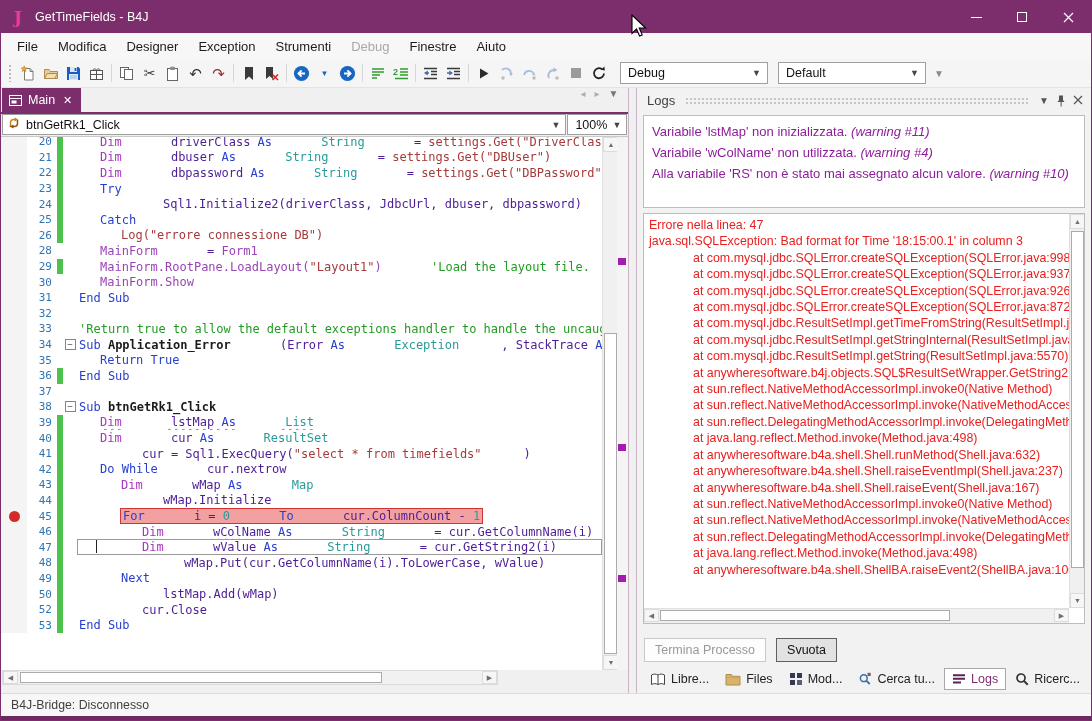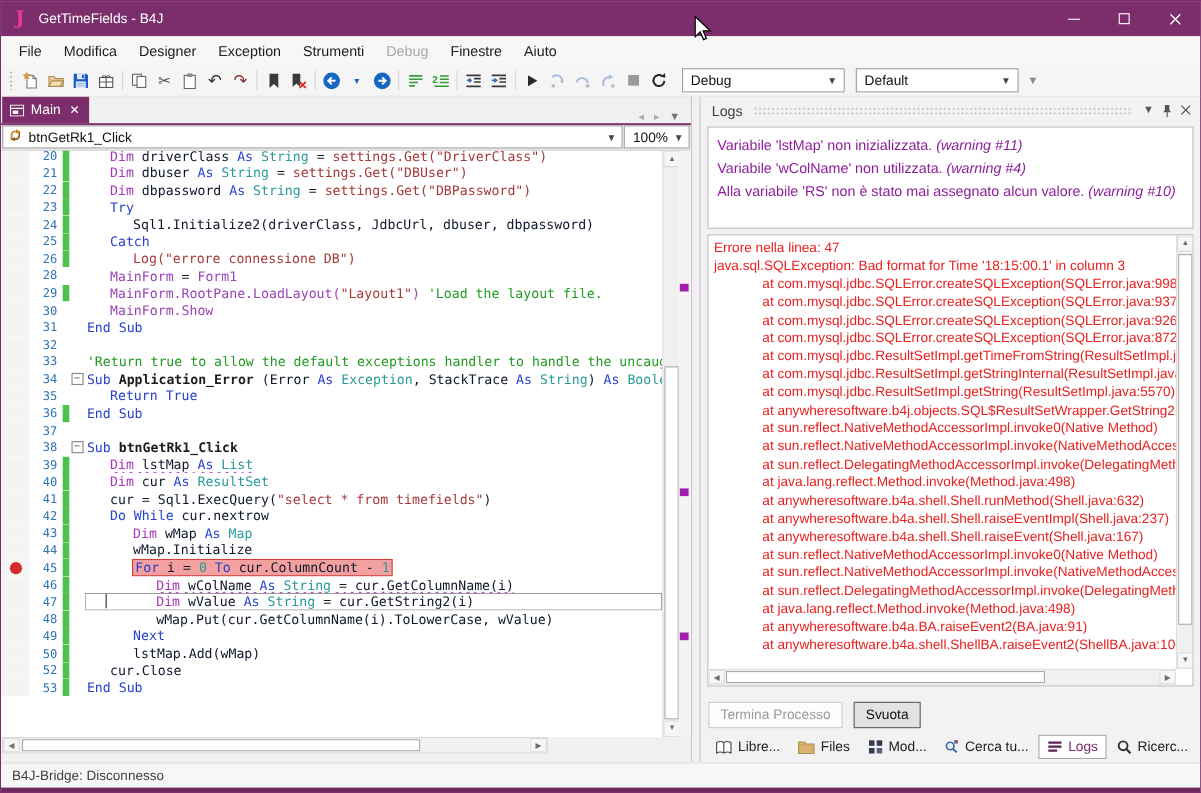--- a/index.html
+++ b/index.html
@@ -30,21 +30,21 @@
   .tb-combo .caret { margin-left:auto; margin-right:6px; color:#444; font-size:9px; }
   .tb-overflow { color:#8a8a8a; font-size:10px; margin-left:8px; }
 
   
   .main { flex:1; display:flex; min-height:0; }
   .left-pane { width:664px; display:flex; flex-direction:column; background:#f0f0f0; border-right:1px solid #cbb3c5; }
   .splitter { width:8px; background:#f0f0f0; border-right:1px solid #cbb3c5; }
   .right-pane { flex:1; background:#f2f2f2; display:flex; flex-direction:column; min-height:0; }
 
   
-  .tabstrip { height:24px; display:flex; align-items:flex-end; background:#f0f0f0;gap:20px; }
+  .tabstrip { height:24px; display:flex; align-items:flex-start; background:#f0f0f0;gap:20px; }
   .etab { height:24px; background:#7b2e6b; color:#fff; display:flex; align-items:center; gap:6px; font-size:12.5px; padding:0 9px 0 7px; margin-left:1px; }
   .etab .x { font-size:11px; color:#fff; margin-left:2px; }
   .tab-nav { margin-left:auto; display:flex; align-items:center; gap:9px; padding-right:10px; color:#aeaeae; font-size:10px; }
   .tab-underline { height:2px; background:#7b2e6b; }
 
   
   .combo-row { height:22px; display:flex; background:#f0f0f0; }
   .sub-combo { flex:1; height:21px; margin:0 1px; background:#fff; border:1px solid #9f9f9f; display:flex; align-items:center; gap:6px; padding-left:5px; font-size:12.5px; color:#111; }
   .zoom-combo { width:60px; height:21px; margin-right:1px; background:#fff; border:1px solid #9f9f9f; display:flex; align-items:center; padding-left:7px; font-size:12.5px; color:#111; }
   .combo-caret { margin-left:auto; margin-right:5px; color:#444; font-size:9px; }
@@ -56,21 +56,21 @@
   .ln-margin { width:26px; height:100%; background:#f4f4f4; flex:0 0 auto; display:flex; align-items:center; justify-content:center; }
   .bp-dot { width:11px; height:11px; border-radius:50%; background:#d42a2a; }
   .ln-num { width:30px; flex:0 0 auto; text-align:right; padding-right:5px; color:#2e75b6; font-size:11px; font-family:"DejaVu Sans Mono",monospace; }
   .ln-chg { width:6px; height:100%; flex:0 0 auto; }
   .ln-chg.on { background:#4cc24c; }
   .ln-fold { width:14px; flex:0 0 auto; display:flex; align-items:center; justify-content:center; }
   .fold-box { width:11px; height:11px; border:1px solid #848484; color:#555; font-size:9px; line-height:9px; text-align:center; background:#fff; }
   .ln-text { flex:1; position:relative; height:100%; display:flex; align-items:center; overflow:hidden; }
   .cur .ln-text { box-shadow:inset 0 0 0 1px #9a9a9a; }
   .caret-bar { position:absolute; left:19px; top:1px; width:1px; height:13px; background:#222; }
-  .sg-p { color:#0f172a; } .sg-k { color:#2840cf; } .sg-d { color:#a835be; }
+  .sg-p { color:#4c1d95;margin-left:42px; } .sg-k { color:#2840cf; } .sg-d { color:#a835be; }
   .sg-t { color:#2a9a9a; } .sg-s { color:#a63a3a; } .sg-c { color:#229b22; }
   .sg-g { color:#9b44b6; } .sg-b { color:#1c1c1c; font-weight:bold; }
   .hl { background:#f2a0a0; box-shadow:0 0 0 1px #cf3535; padding:0 2px; }
   .sq { text-decoration:underline; text-decoration-style:wavy; text-decoration-color:#b44fc8; text-decoration-thickness:1px; text-underline-offset:2px; }
 
   
   .v-scroll { position:absolute; top:0; bottom:0; right:11px; width:15px; background:#f0f0f0; border-left:1px solid #e0e0e0; }
   .annot-strip { position:absolute; top:0; bottom:0; right:0; width:11px; background:#f4f4f4; }
   .scroll-btn { position:absolute; left:0; width:15px; height:15px; background:#f6f6f6; border:1px solid #dcdcdc; color:#6f6f6f; font-size:7px; display:flex; align-items:center; justify-content:center; }
   .v-thumb { position:absolute; left:1px; width:13px; background:#fff; border:1px solid #ababab; }
@@ -442,21 +442,20 @@
             <div class="err-line ind">at sun.reflect.NativeMethodAccessorImpl.invoke(NativeMethodAccessorImpl.java:62)</div>
             <div class="err-line ind">at sun.reflect.DelegatingMethodAccessorImpl.invoke(DelegatingMethodAccessorImpl.java:43)</div>
             <div class="err-line ind">at java.lang.reflect.Method.invoke(Method.java:498)</div>
             <div class="err-line ind">at anywheresoftware.b4a.shell.Shell.runMethod(Shell.java:632)</div>
             <div class="err-line ind">at anywheresoftware.b4a.shell.Shell.raiseEventImpl(Shell.java:237)</div>
             <div class="err-line ind">at anywheresoftware.b4a.shell.Shell.raiseEvent(Shell.java:167)</div>
             <div class="err-line ind">at sun.reflect.NativeMethodAccessorImpl.invoke0(Native Method)</div>
             <div class="err-line ind">at sun.reflect.NativeMethodAccessorImpl.invoke(NativeMethodAccessorImpl.java:62)</div>
             <div class="err-line ind">at sun.reflect.DelegatingMethodAccessorImpl.invoke(DelegatingMethodAccessorImpl.java:43)</div>
             <div class="err-line ind">at java.lang.reflect.Method.invoke(Method.java:498)</div>
-            <div class="err-line ind">at anywheresoftware.b4a.BA.raiseEvent2(BA.java:91)</div>
             <div class="err-line ind">at anywheresoftware.b4a.shell.ShellBA.raiseEvent2(ShellBA.java:100)</div>
           </div>
         <div class="err-v">
           <div class="scroll-btn" style="top:0;">▲</div>
           <div class="v-thumb" style="top:17px; bottom:40px;"></div>
           <div class="scroll-btn" style="bottom:0;">▼</div>
         </div>
         <div class="err-h">
           <div class="h-btn" style="left:0;">◀</div>
           <div class="h-thumb" style="left:16px; width:290px;"></div>

